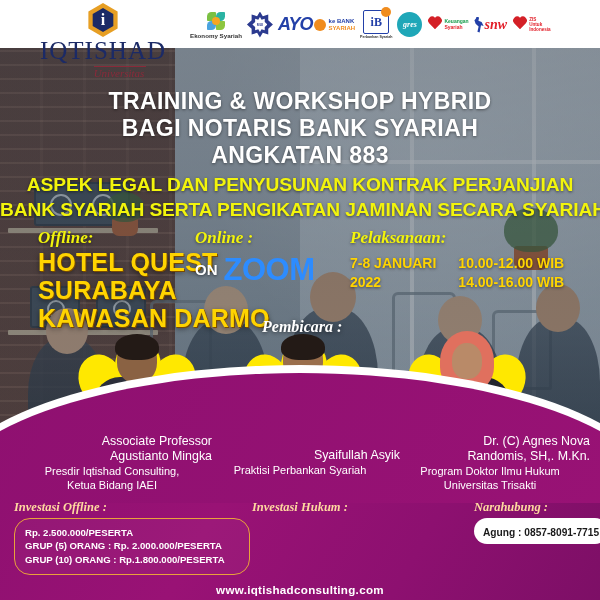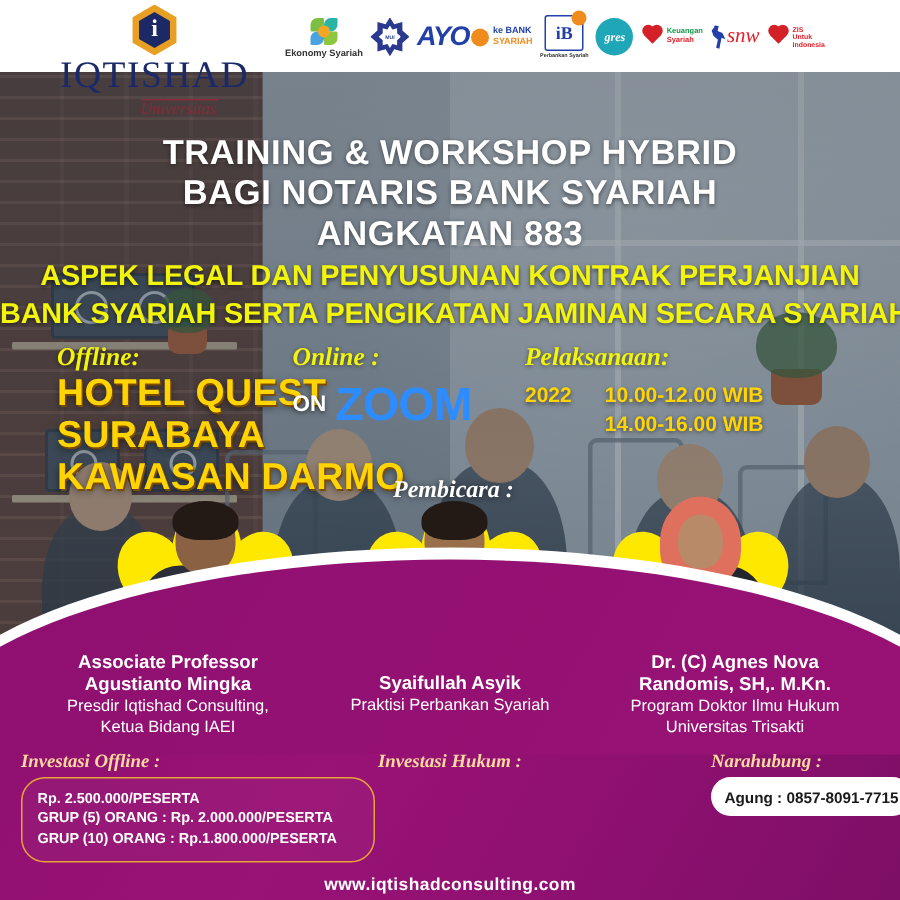--- a/index.html
+++ b/index.html
@@ -75,21 +75,21 @@
   .heart { width:16px;height:15px;position:relative; }
   .heart::before,.heart::after{content:"";position:absolute;width:8px;height:12px;background:#D42027;border-radius:8px 8px 0 0;top:0;}
   .heart::before{left:8px;transform:rotate(-45deg);transform-origin:0 100%;}
   .heart::after{left:0;transform:rotate(45deg);transform-origin:100% 100%;}
   .ks { display:flex;align-items:center;gap:1px; }
   .ks .tx { font-size:5px;font-weight:bold;color:#159B4A;line-height:5.5px;text-align:left;}
   .ks .tx u { text-decoration:none;color:#E2202A;display:block;}
 
   .snw { display:flex;align-items:center;gap:1px;}
   .snw .run{width:10px;height:16px;background:#2340a8;clip-path:polygon(30% 0,55% 6%,48% 26%,80% 34%,100% 60%,74% 54%,60% 100%,38% 96%,50% 62%,20% 46%,8% 24%,22% 14%);}
-  .snw b{font-size:14px;color:#E2202A;font-weight:normal;font-style:italic;font-family:"Liberation Serif",serif;}
+  .snw b{font-size:14px;color:#E2202A;font-weight:bold;font-style:italic;font-family:"Liberation Serif",serif;}
 
   .zis { display:flex;align-items:center;gap:1px;}
   .zis .tx { font-size:4.6px;color:#E2202A;font-weight:bold;line-height:5px;text-align:left;}
 
   
   .hero {
     position:absolute; left:0; top:0; width:600px; height:470px; z-index:5;
     background:
       radial-gradient(circle at 72% 30%, rgba(255,255,255,.22), transparent 42%),
       linear-gradient(176deg,#c8cdd2 0%,#b4bcc4 30%,#9aa6b0 60%,#7f8d99 100%);
@@ -189,21 +189,21 @@
     background:linear-gradient(120deg,#8e1070,#991275);
     border-radius:50% 50% 0 0 / 100% 100% 0 0;
   }
   .white-arc {
     position:absolute; left:-60px; top:-60px; width:720px; height:130px;
     background:#ffffff; border-radius:50% 50% 0 0 / 100% 100% 0 0;
   }
 
   .names { position:absolute; left:0; bottom:96px; width:600px; height:70px; z-index:34; }
   .nm { position:absolute; width:200px; text-align:center; color:#fff; }
-  .nm .n1 { font-weight:bold; font-size:12.4px; line-height:15px; }
+  .nm .n1 { font-weight:normal; font-size:12.4px; line-height:15px;text-align:right; }
   .nm .n2 { font-size:11px; line-height:14px; }
 
   .invest { position:absolute; bottom:20px; left:0; width:600px; height:80px; z-index:34; }
   .inv-label {
     font-family:"Liberation Serif",serif; font-style:italic; font-weight:bold;
     color:#FFD9A0; font-size:12.5px; margin-bottom:3px;
   }
   .inv-box {
     border:1.6px solid #E9A23B; border-radius:16px; padding:7px 10px 8px 10px;
     color:#ffffff; background:rgba(255,255,255,.03);
@@ -378,20 +378,21 @@
     <div class="onzoom">
       <span class="on">ON</span>
       <span class="zm">ZOOM</span>
     </div>
   </div>
 
   <div class="det-pelak">
     <div class="script">Pelaksanaan:</div>
     <div class="pelak-grid">
       <div>
+        <div class="pl-txt">7-8 JANUARI</div>
         <div class="pl-txt">2022</div>
       </div>
       <div>
         <div class="pl-txt">10.00-12.00 WIB</div>
         <div class="pl-txt">14.00-16.00 WIB</div>
       </div>
     </div>
   </div>
 
   <div class="pembicara">Pembicara :</div>

